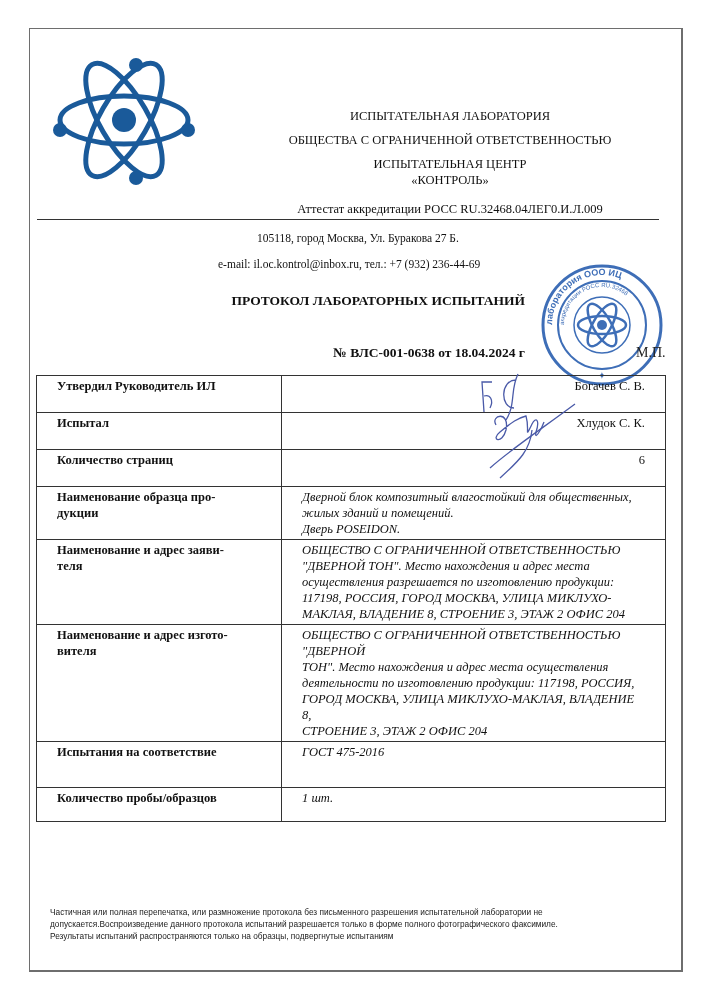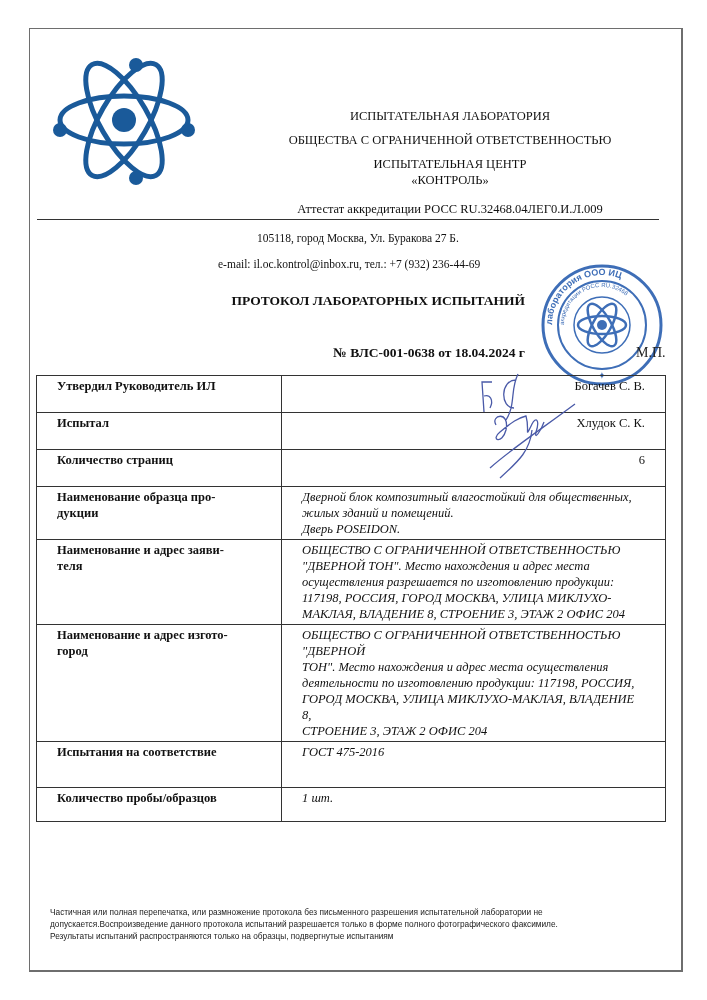--- a/index.html
+++ b/index.html
@@ -120,21 +120,21 @@
       <div>ОБЩЕСТВО С ОГРАНИЧЕННОЙ ОТВЕТСТВЕННОСТЬЮ</div>
       <div>"ДВЕРНОЙ ТОН". Место нахождения и адрес места</div>
       <div>осуществления разрешается по изготовлению продукции:</div>
       <div>117198, РОССИЯ, ГОРОД МОСКВА, УЛИЦА МИКЛУХО-</div>
       <div>МАКЛАЯ, ВЛАДЕНИЕ 8, СТРОЕНИЕ 3, ЭТАЖ 2 ОФИС 204</div>
     </td>
   </tr>
   <tr style="height:97px;">
     <td class="lab">
       <div>Наименование и адрес изгото-</div>
-      <div>город</div>
+      <div>вителя</div>
     </td>
     <td class="val">
       <div>ОБЩЕСТВО С ОГРАНИЧЕННОЙ ОТВЕТСТВЕННОСТЬЮ</div>
       <div>"ДВЕРНОЙ</div>
       <div>ТОН". Место нахождения и адрес места осуществления</div>
       <div>деятельности по изготовлению продукции: 117198, РОССИЯ,</div>
       <div>ГОРОД МОСКВА, УЛИЦА МИКЛУХО-МАКЛАЯ, ВЛАДЕНИЕ 8,</div>
       <div>СТРОЕНИЕ 3, ЭТАЖ 2 ОФИС 204</div>
     </td>
   </tr>

